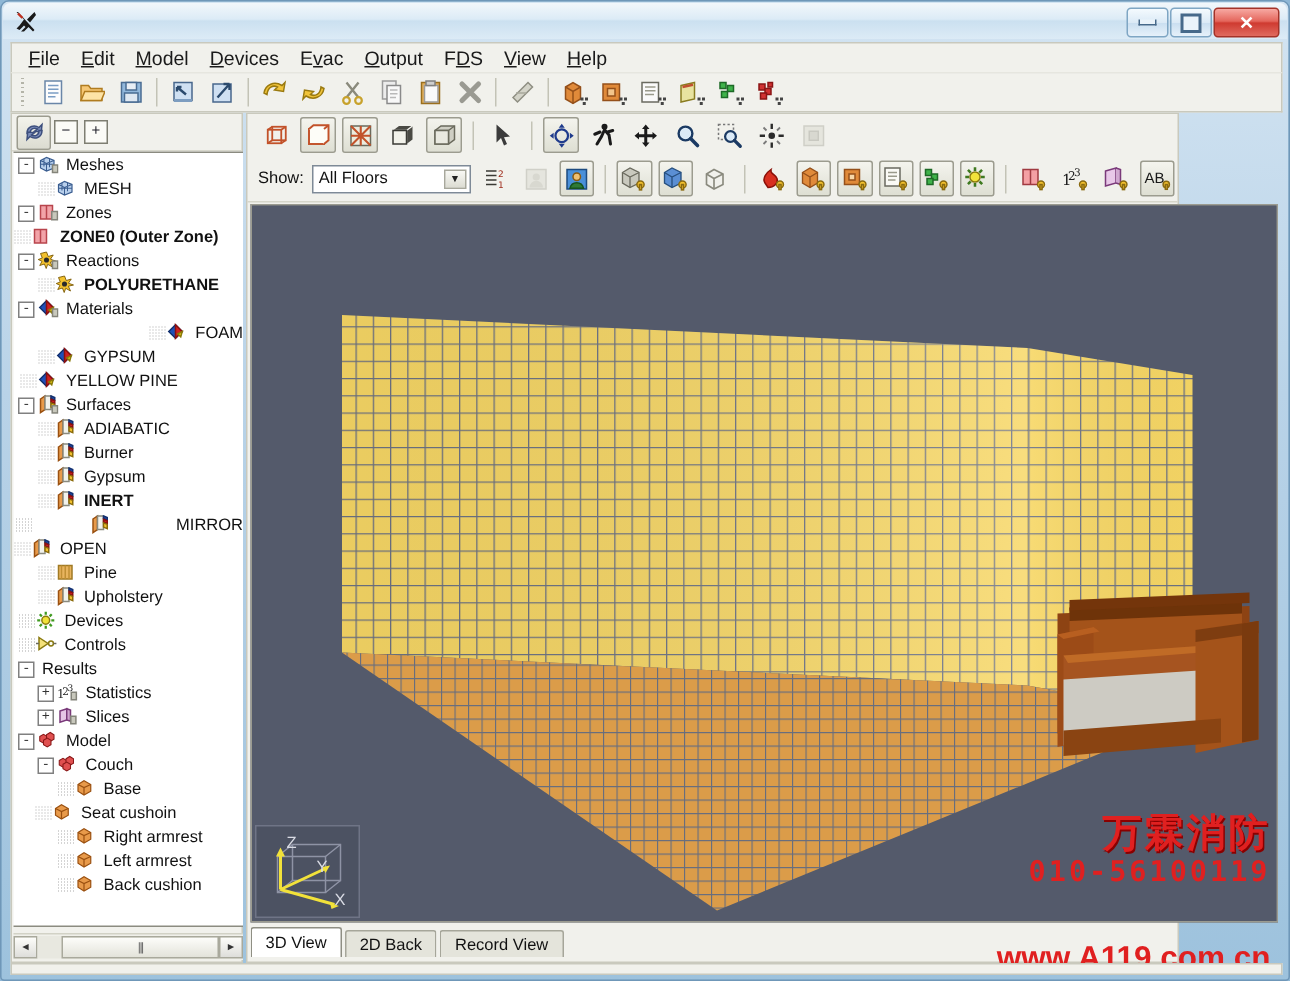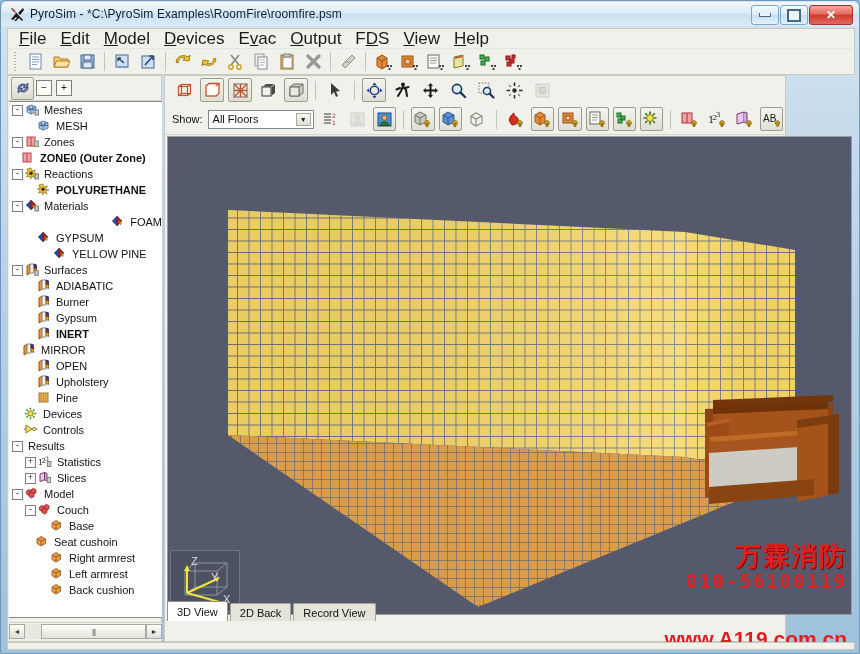--- a/index.html
+++ b/index.html
@@ -43,21 +43,21 @@
   }
   .wb .min-glyph{display:block;width:10px;height:3px;border:1px solid #46698a;border-top:none;background:#eaf3fa;}
   .wb .max-glyph{display:block;width:10px;height:9px;border:2px solid #46698a;background:#eaf3fa;}
   
   .menubar{
     position:absolute;left:6px;top:27px;width:848px;height:20px;
     background:#f1f1ec;border:1px solid #c9c9bd;border-bottom:none;
     display:flex;align-items:center;padding-left:4px;box-sizing:border-box;
   }
   .menu-item{
-    padding:2px 7px;font-size:17px;color:#1a1a1a;cursor:default;text-align:center;
+    padding:2px 7px;font-size:13px;color:#1a1a1a;cursor:default;text-align:center;
   }
   .menu-item u{text-decoration:underline;}
   
   .maintoolbar{
     position:absolute;left:6px;top:47px;width:848px;height:27px;
     background:#f1f1ec;border:1px solid #c9c9bd;border-top:1px solid #e6e6df;
     display:flex;align-items:center;box-sizing:border-box;
   }
   .grip{width:7px;height:19px;margin:0 3px 0 4px;
     background-image:repeating-linear-gradient(180deg,#b4b4a8 0 1px,transparent 1px 3px);
@@ -141,21 +141,21 @@
     background:#4c5262;border:1px solid #6f7486;box-sizing:border-box;
   }
   .wm{position:absolute;right:4px;bottom:22px;text-align:right;pointer-events:none;}
   .wm1{font-size:26px;font-weight:bold;color:#e02020;letter-spacing:2px;
        text-shadow:1px 1px 0 #8a0000;line-height:28px;font-family:"DejaVu Sans",sans-serif;}
   .wm2{font-size:19px;font-weight:bold;color:#e02020;letter-spacing:2px;line-height:22px;
        font-family:"DejaVu Sans Mono",monospace;}
   .wm3{position:absolute;right:4px;bottom:-2px;font-size:21px;font-weight:bold;color:#e02020;
        line-height:24px;font-family:"Liberation Sans",sans-serif;}
   
-  .tabs{position:absolute;left:2px;bottom:20px;height:19px;display:flex;align-items:flex-end;}
+  .tabs{position:absolute;left:2px;bottom:3px;height:19px;display:flex;align-items:flex-end;}
   .tab{
     height:17px;padding:0 9px;font-size:11px;color:#111;
     background:#e4e4db;border:1px solid #a6a69a;border-bottom:none;
     display:flex;align-items:center;margin-right:2px;border-radius:2px 2px 0 0;
   }
   .tab.active{background:#fff;height:19px;border-color:#8f8f84;}
   
   .statusbar{
     position:absolute;left:6px;top:641px;width:848px;height:8px;
     background:#f1f1ec;border:1px solid #c9c9bd;box-sizing:border-box;
@@ -167,21 +167,20 @@
 <div class="win">
 
   <div class="titlebar">
     <div class="app-icon">
       <svg width="16" height="16" viewBox="0 0 16 16">
         <path d="M2 2 L7 7 L4 11 L2 13 L4 14 L7 11 L8 12 L5 15 L7 15 L10 12 L13 15 L14 14 L3 2 Z" fill="#1a1a1a"></path>
         <path d="M14 2 L9 7 L11 9 L15 4 Z" fill="#1a1a1a"></path>
         <path d="M3 3 L6 6" stroke="#c03020" stroke-width="1.6"></path>
       </svg>
     </div>
-    <div class="title-text">PyroSim - *C:\PyroSim Examples\RoomFire\roomfire.psm</div>
     <div class="winbtns">
       <div class="wb">
           <i class="min-glyph"></i>
         </div>
       <div class="wb">
           <i class="max-glyph"></i>
         </div>
       <div class="wb close">✕</div>
     </div>
   </div>
@@ -451,21 +450,21 @@
         </div>
         <div class="trow" style="padding-left: 16px;">
           <span class="dots"></span>
           <span class="ic"><svg width="14" height="13" viewBox="0 0 14 13">
               <path d="M6 1.5 L10.5 6 L6 10.5 L1.5 6 Z" fill="#1f4fb8" stroke="#12306f"></path>
               <path d="M6 1.5 L10.5 6 L6 10.5 Z" fill="#d02020" stroke="#8a1010"></path>
               <path d="M7.5 7.6 L10.5 6 L9.5 9.5 Z" fill="#f2d01e" stroke="#8a7a08"></path>
             </svg></span>
           <span class="tlabel">GYPSUM</span>
         </div>
-        <div class="trow" style="padding-left: 32px;">
+        <div class="trow" style="padding-left: 4px;">
           <span class="dots"></span>
           <span class="ic"><svg width="14" height="13" viewBox="0 0 14 13">
               <path d="M6 1.5 L10.5 6 L6 10.5 L1.5 6 Z" fill="#1f4fb8" stroke="#12306f"></path>
               <path d="M6 1.5 L10.5 6 L6 10.5 Z" fill="#d02020" stroke="#8a1010"></path>
               <path d="M7.5 7.6 L10.5 6 L9.5 9.5 Z" fill="#f2d01e" stroke="#8a7a08"></path>
             </svg></span>
           <span class="tlabel">YELLOW PINE</span>
         </div>
         <div class="trow" style="padding-left: 3px;">
           <span class="expander">-</span>
@@ -516,60 +515,60 @@
           <span class="dots"></span>
           <span class="ic"><svg width="14" height="13" viewBox="0 0 14 13">
               <path d="M2 3 L5 1 L5 10 L2 12 Z" fill="#e89a4a" stroke="#9a5010"></path>
               <path d="M5 1 L9 1 L9 10 L5 10 Z" fill="#f2f2ec" stroke="#8a8a7e"></path>
               <path d="M9 1 L11.5 2 L11.5 3.6 L9 2.6 Z" fill="#2a50b8" stroke="#123070"></path>
               <path d="M9 3.2 L11.5 4.2 L11.5 6 L9 5 Z" fill="#d02020" stroke="#8a1010"></path>
               <path d="M9 5.6 L11.5 6.6 L11.5 9.4 L9 8.4 Z" fill="#f2c12e" stroke="#8a6a08"></path>
             </svg></span>
           <span class="tlabel bold">INERT</span>
         </div>
-        <div class="trow" style="padding-left: 1px;">
+        <div class="trow" style="padding-left: 1px; justify-content: space-between;">
           <span class="dots"></span>
           <span class="ic"><svg width="14" height="13" viewBox="0 0 14 13">
               <path d="M2 3 L5 1 L5 10 L2 12 Z" fill="#e89a4a" stroke="#9a5010"></path>
               <path d="M5 1 L9 1 L9 10 L5 10 Z" fill="#f2f2ec" stroke="#8a8a7e"></path>
               <path d="M9 1 L11.5 2 L11.5 3.6 L9 2.6 Z" fill="#2a50b8" stroke="#123070"></path>
               <path d="M9 3.2 L11.5 4.2 L11.5 6 L9 5 Z" fill="#d02020" stroke="#8a1010"></path>
               <path d="M9 5.6 L11.5 6.6 L11.5 9.4 L9 8.4 Z" fill="#f2c12e" stroke="#8a6a08"></path>
             </svg></span>
           <span class="tlabel">MIRROR</span>
         </div>
-        <div class="trow" style="padding-left: 16px;">
+        <div class="trow" style="">
           <span class="dots"></span>
           <span class="ic"><svg width="14" height="13" viewBox="0 0 14 13">
               <path d="M2 3 L5 1 L5 10 L2 12 Z" fill="#e89a4a" stroke="#9a5010"></path>
               <path d="M5 1 L9 1 L9 10 L5 10 Z" fill="#f2f2ec" stroke="#8a8a7e"></path>
               <path d="M9 1 L11.5 2 L11.5 3.6 L9 2.6 Z" fill="#2a50b8" stroke="#123070"></path>
               <path d="M9 3.2 L11.5 4.2 L11.5 6 L9 5 Z" fill="#d02020" stroke="#8a1010"></path>
               <path d="M9 5.6 L11.5 6.6 L11.5 9.4 L9 8.4 Z" fill="#f2c12e" stroke="#8a6a08"></path>
             </svg></span>
           <span class="tlabel">OPEN</span>
         </div>
         <div class="trow" style="padding-left: 16px;">
           <span class="dots"></span>
           <span class="ic"><svg width="14" height="13" viewBox="0 0 14 13">
+              <rect x="2" y="2" width="9" height="9" fill="#e8b45e" stroke="#a07a24"></rect>
+              <path d="M4 2 v9 M6.5 2 v9 M9 2 v9" stroke="#c08f34"></path>
+            </svg></span>
+          <span class="tlabel">Pine</span>
+        </div>
+        <div class="trow" style="padding-left: 16px;">
+          <span class="dots"></span>
+          <span class="ic"><svg width="14" height="13" viewBox="0 0 14 13">
               <path d="M2 3 L5 1 L5 10 L2 12 Z" fill="#e89a4a" stroke="#9a5010"></path>
               <path d="M5 1 L9 1 L9 10 L5 10 Z" fill="#f2f2ec" stroke="#8a8a7e"></path>
               <path d="M9 1 L11.5 2 L11.5 3.6 L9 2.6 Z" fill="#2a50b8" stroke="#123070"></path>
               <path d="M9 3.2 L11.5 4.2 L11.5 6 L9 5 Z" fill="#d02020" stroke="#8a1010"></path>
               <path d="M9 5.6 L11.5 6.6 L11.5 9.4 L9 8.4 Z" fill="#f2c12e" stroke="#8a6a08"></path>
             </svg></span>
           <span class="tlabel">Upholstery</span>
-        </div>
-        <div class="trow" style="padding-left: 16px;">
-          <span class="dots"></span>
-          <span class="ic"><svg width="14" height="13" viewBox="0 0 14 13">
-              <rect x="2" y="2" width="9" height="9" fill="#e8b45e" stroke="#a07a24"></rect>
-              <path d="M4 2 v9 M6.5 2 v9 M9 2 v9" stroke="#c08f34"></path>
-            </svg></span>
-          <span class="tlabel">Pine</span>
         </div>
         <div class="trow" style="padding-left: 3px;">
           <span class="dots"></span>
           <span class="ic"><svg width="14" height="13" viewBox="0 0 14 13">
               <circle cx="6.5" cy="6.5" r="2.6" fill="#f2e23a" stroke="#8a7a10"></circle>
               <g stroke="#3f9a20" stroke-width="1.5">
                 <path d="M6.5 0.8 v2 M6.5 10.2 v2 M0.8 6.5 h2 M10.2 6.5 h2 M2.5 2.5 l1.4 1.4 M9.1 9.1 l1.4 1.4 M10.5 2.5 l-1.4 1.4 M3.9 9.1 l-1.4 1.4"></path>
               </g>
             </svg></span>
           <span class="tlabel">Devices</span>

